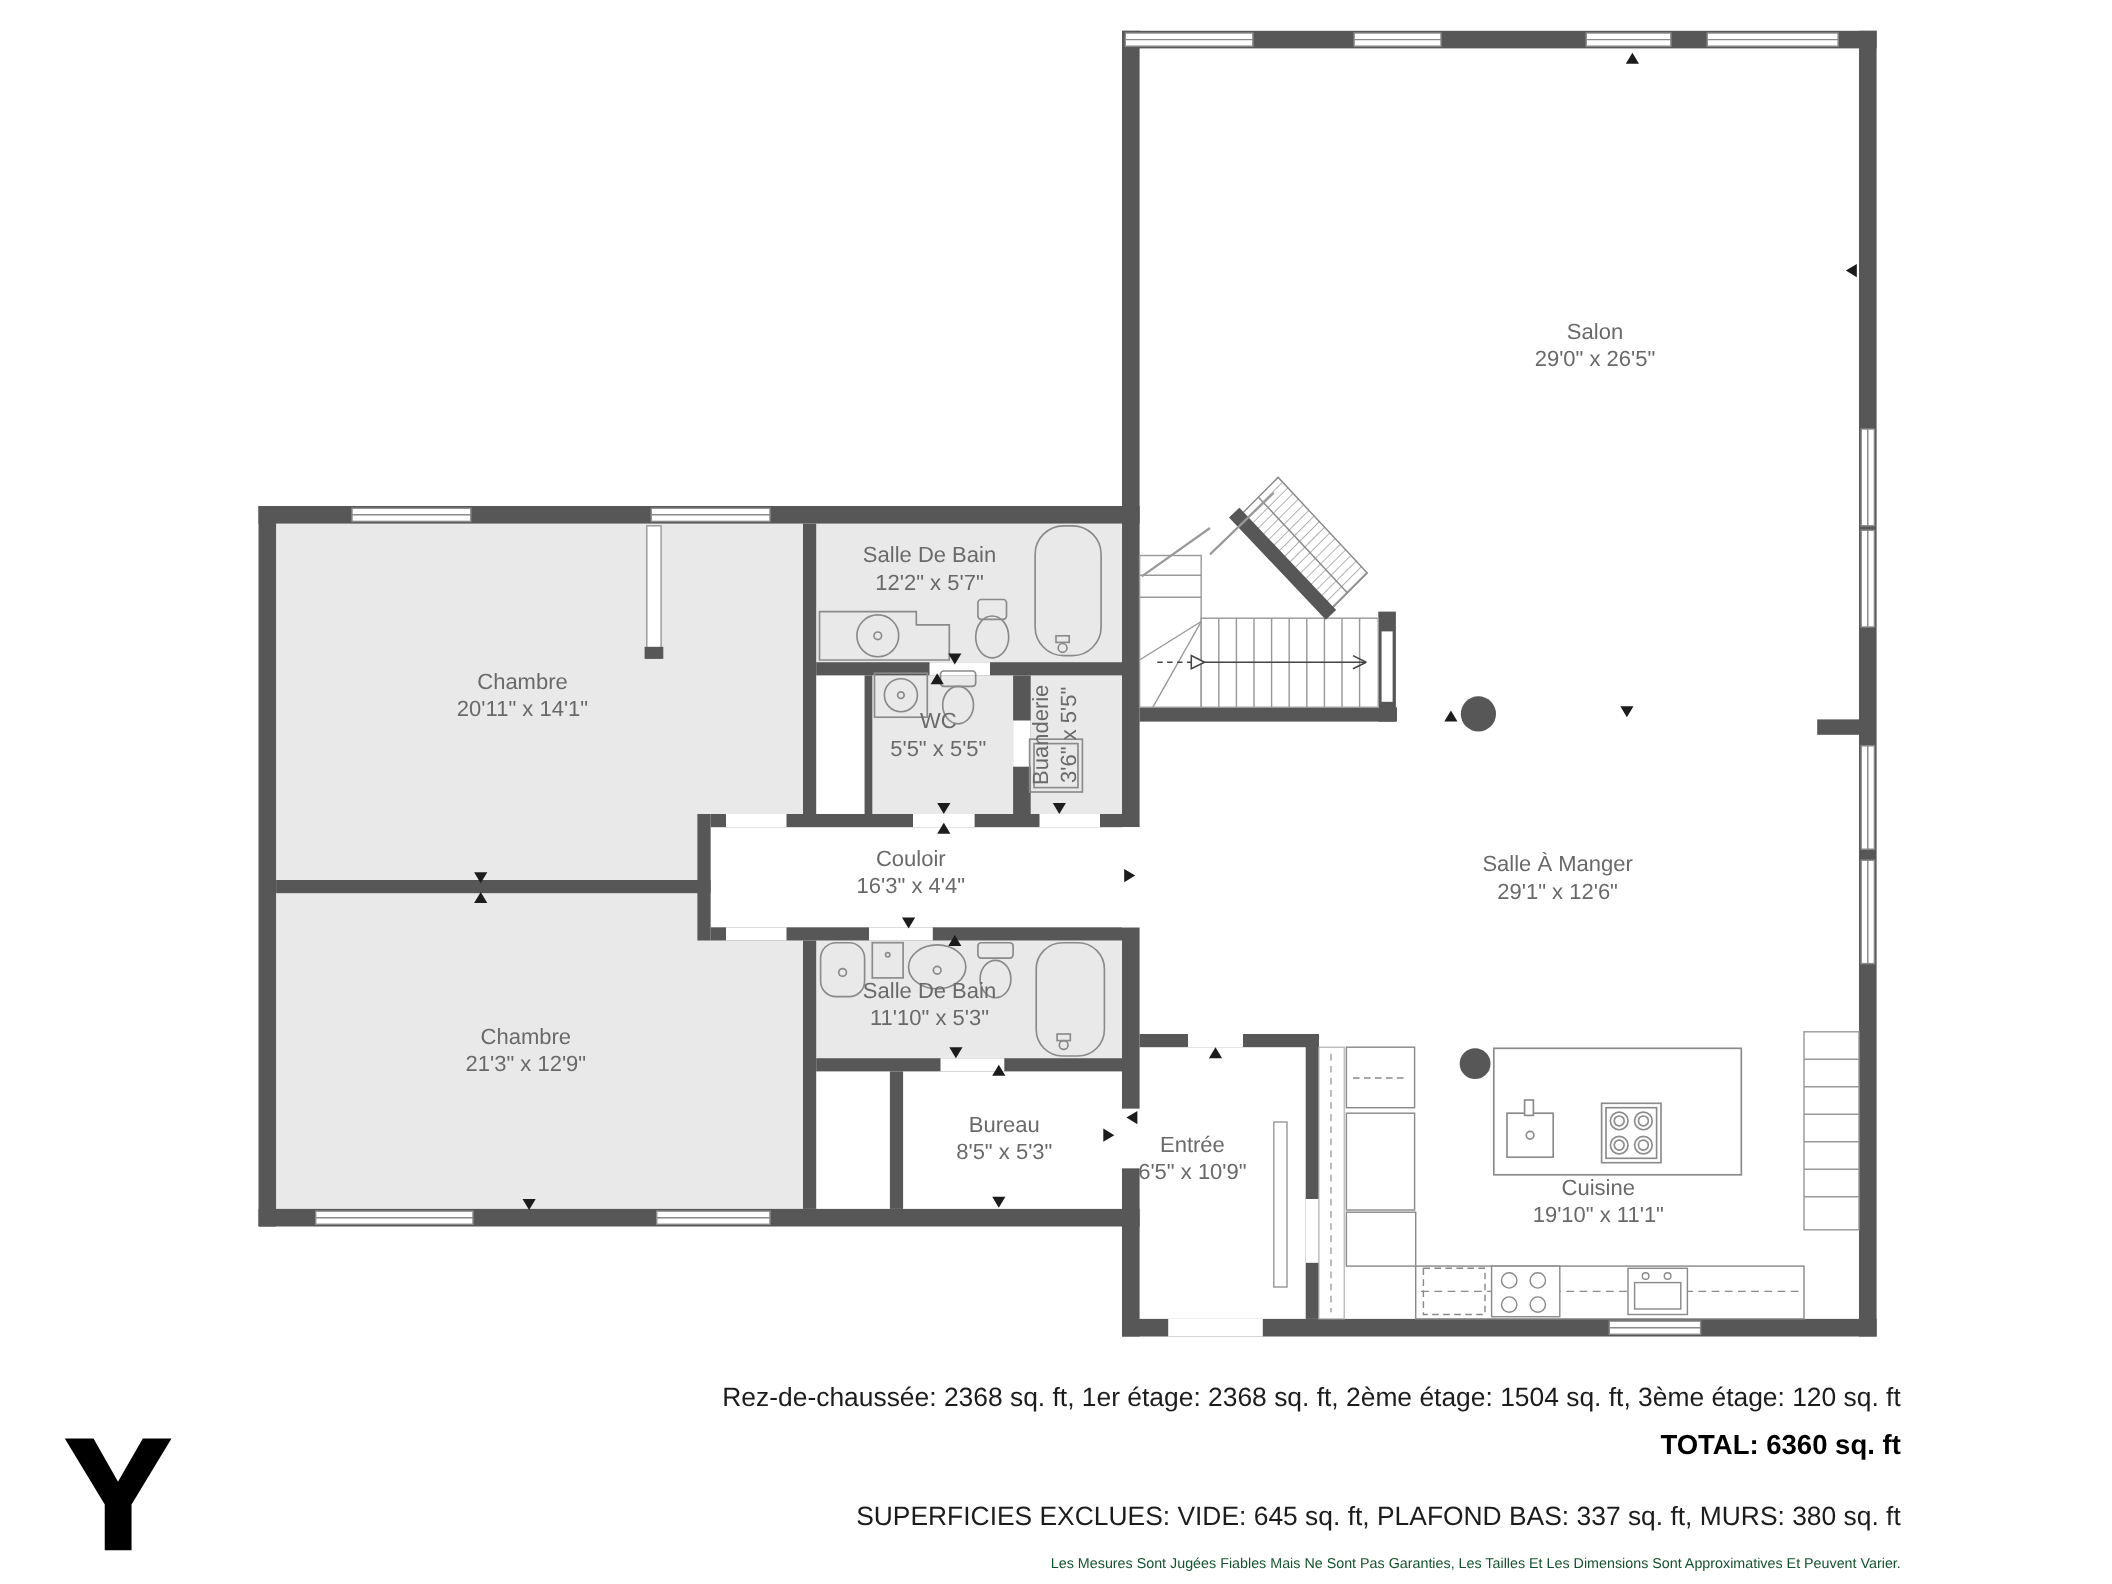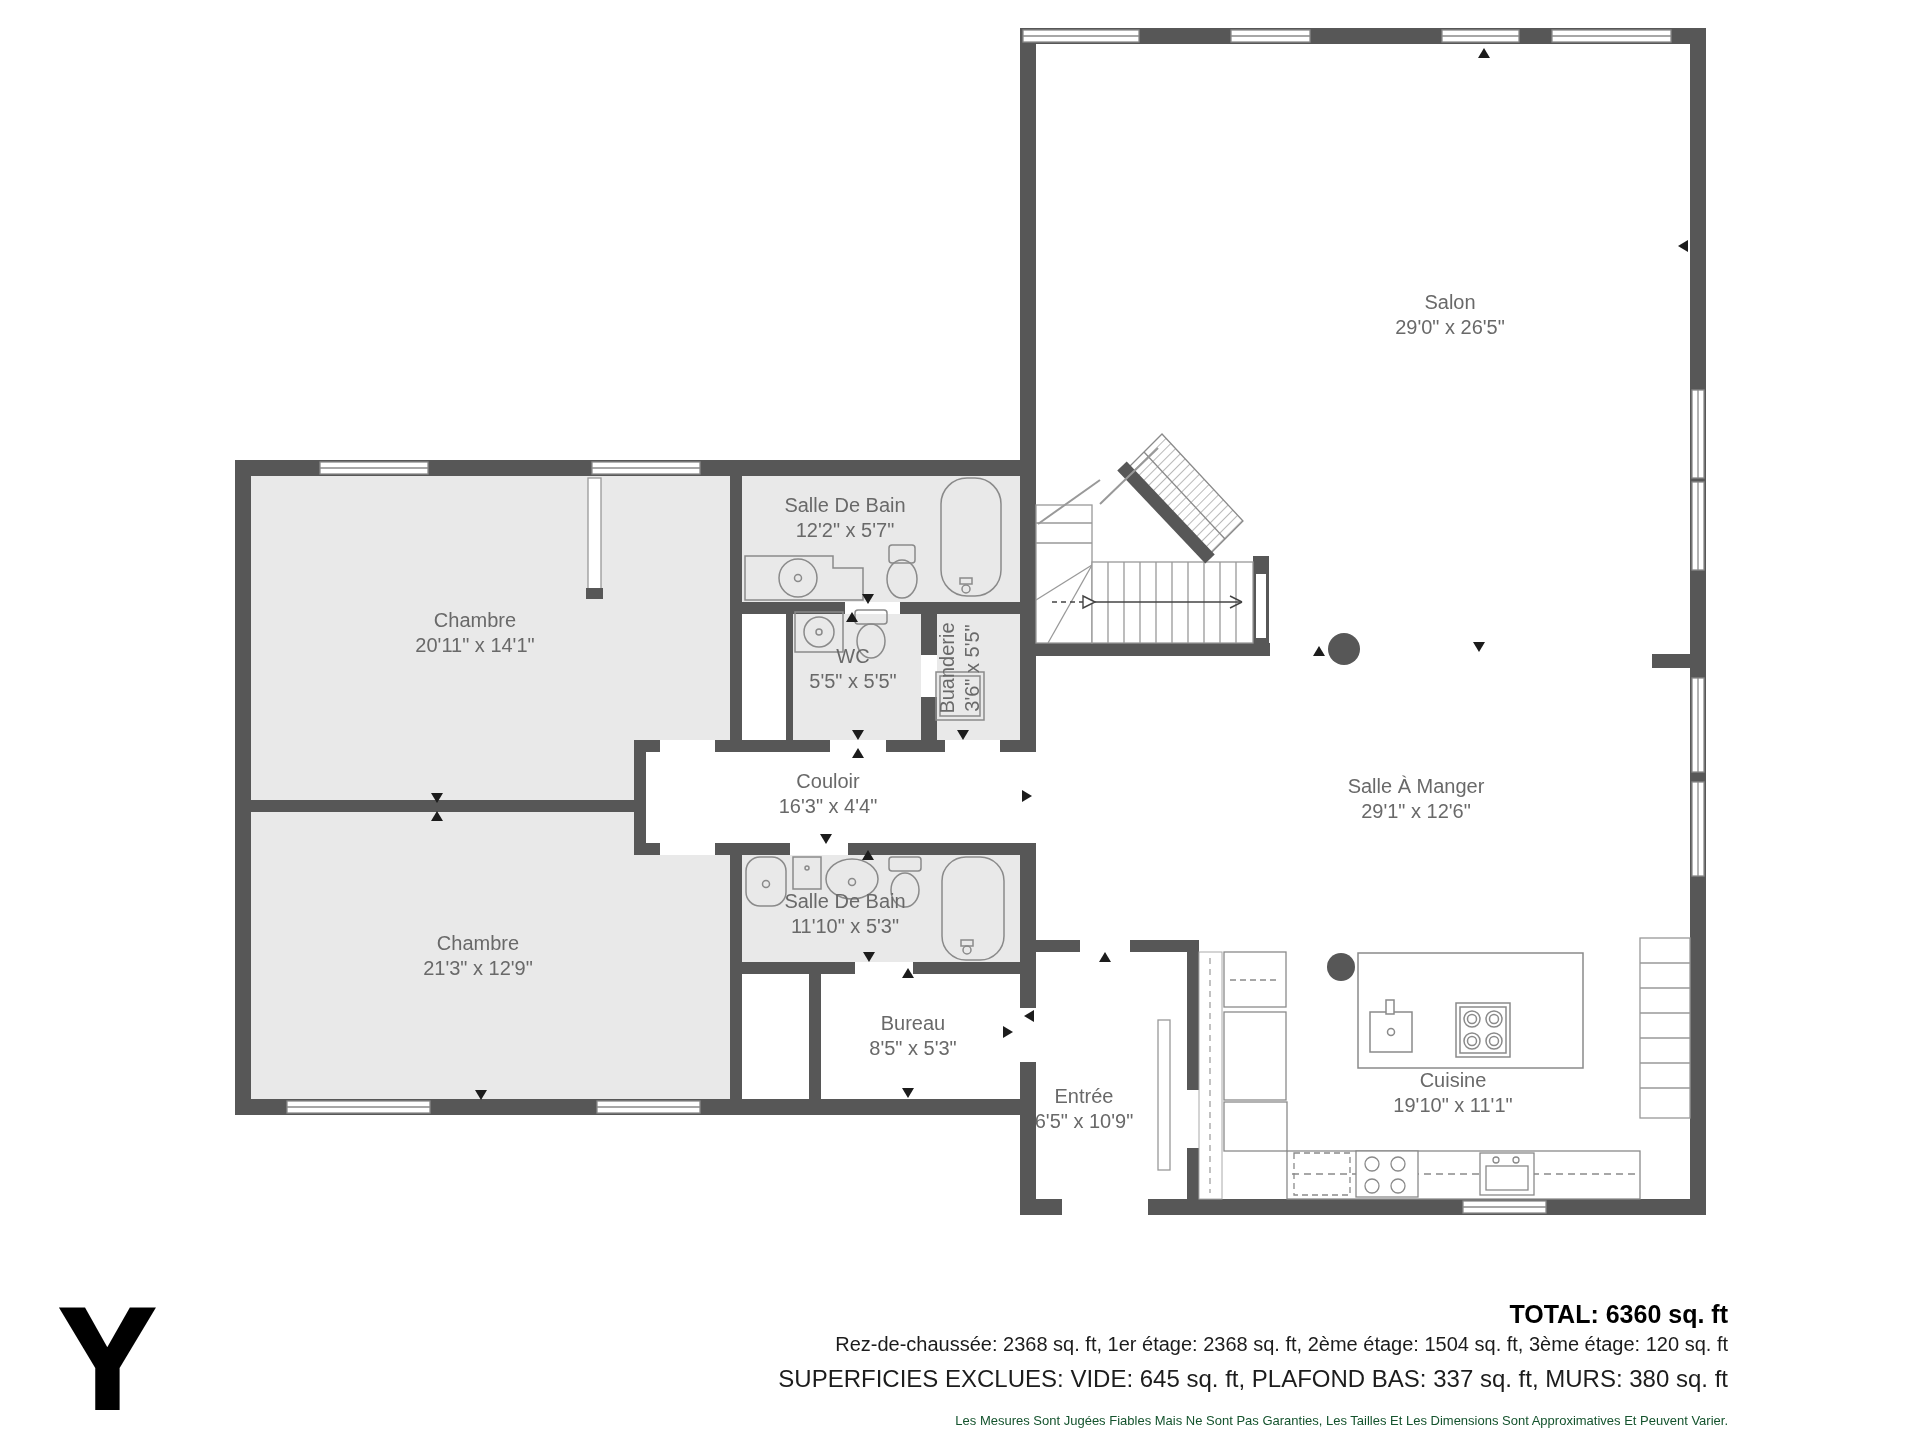--- a/index.html
+++ b/index.html
@@ -4,21 +4,21 @@
 <style>
   html,body{margin:0;padding:0;background:#fff;}
   body{font-family:"Liberation Sans","DejaVu Sans",sans-serif;}
   #plan{position:relative;width:1728px;height:1440px;background:#fff;overflow:hidden;}
   #plan svg{position:absolute;left:0;top:0;}
   .room-label{position:absolute;transform:translate(-50%,-50%);text-align:center;
     font-size:20px;line-height:25px;color:#696969;white-space:nowrap;}
   .room-label.rot{transform:translate(-50%,-50%) rotate(-90deg);}
   .summary{position:absolute;left:0;width:100%;text-align:right;color:#1c1c1c;}
   .summary.total{top:1300px;font-size:25px;font-weight:bold;color:#000;}
-  .summary.floors{top:1333px;font-size:20px;}
+  .summary.floors{top:1257px;font-size:24px;}
   .summary.exclusions{top:1365px;font-size:24px;}
   .summary.disclaimer{top:1413px;font-size:13px;color:#14532d;}
   .logo{position:absolute;left:60px;top:1288px;font-size:142px;line-height:1;
     font-weight:bold;color:#000;-webkit-text-stroke:4px #000;}
 </style>
 </head>
 <body>
 
 <div id="plan">
 
@@ -324,21 +324,21 @@
       <div>11'10" x 5'3"</div>
     </div>
   <div class="room-label" style="left:478px;top:956px">
     <div>Chambre</div>
       <div>21'3" x 12'9"</div>
     </div>
   <div class="room-label" style="left:913px;top:1036px">
     <div>Bureau</div>
       <div>8'5" x 5'3"</div>
     </div>
-  <div class="room-label" style="left:1084px;top:1109px">
+  <div class="room-label" style="left:1084px;top:1054px">
     <div>Entrée</div>
       <div>6'5" x 10'9"</div>
     </div>
   <div class="room-label" style="left:1453px;top:1093px">
     <div>Cuisine</div>
       <div>19'10" x 11'1"</div>
     </div>
 
   <div class="summary total">TOTAL: 6360 sq. ft</div>
   <div class="summary floors">Rez-de-chaussée: 2368 sq. ft, 1er étage: 2368 sq. ft, 2ème étage: 1504 sq. ft, 3ème étage: 120 sq. ft</div>

